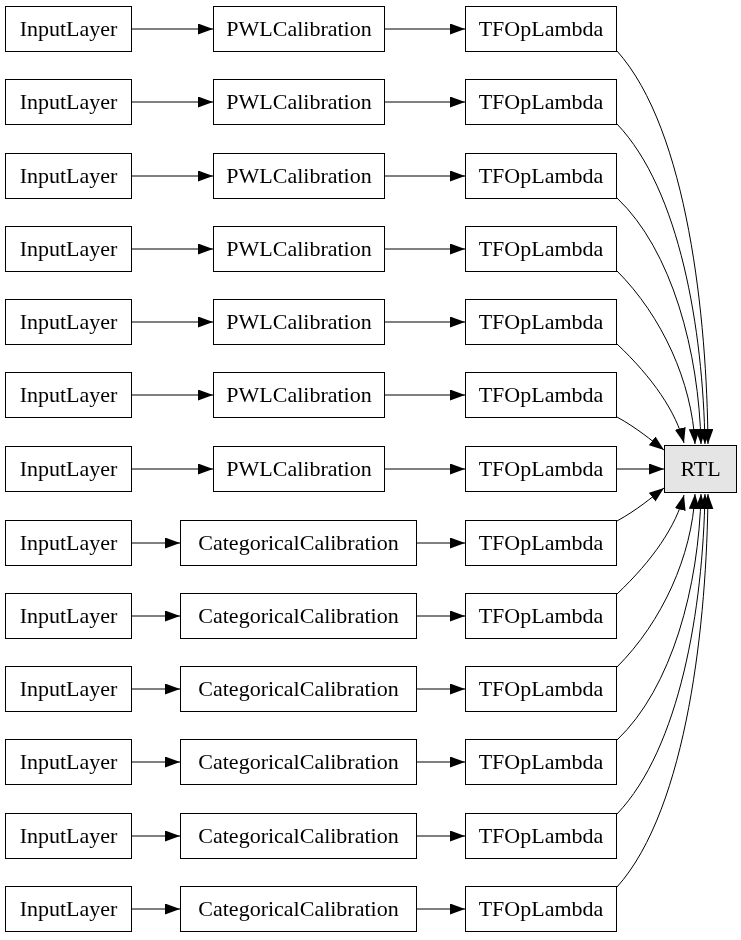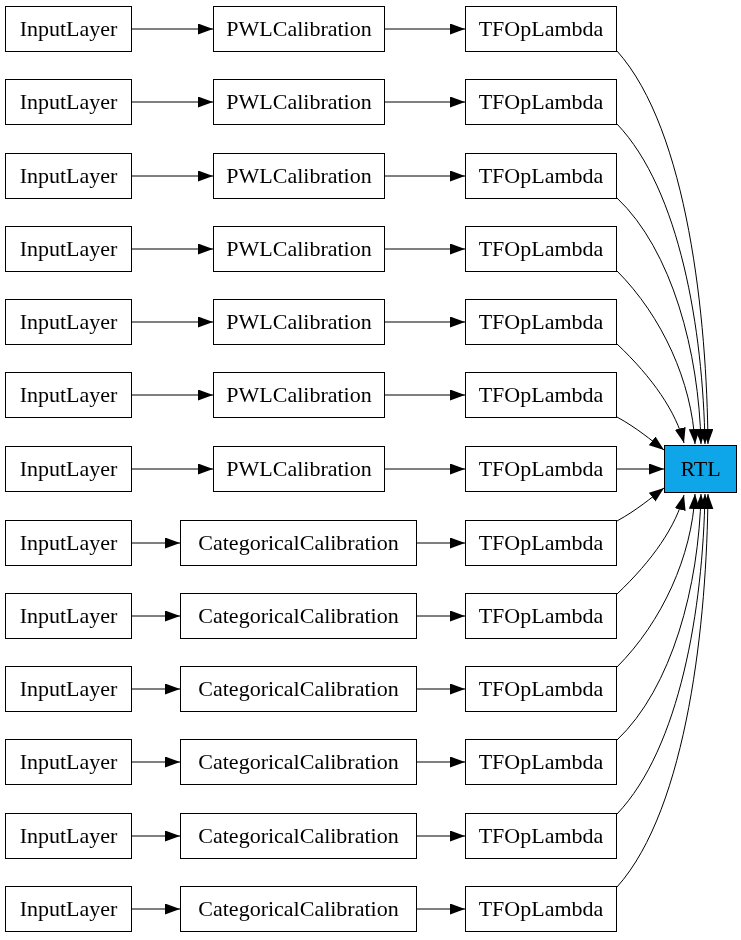--- a/index.html
+++ b/index.html
@@ -206,16 +206,16 @@
         <span>InputLayer</span>
       </div>
       <div class="node" style="left: 180px; top: 886px; width: 237px; height: 46px; border-color: rgb(0, 0, 0); background: rgb(255, 255, 255); color: rgb(0, 0, 0);">
         <span>CategoricalCalibration</span>
       </div>
       <div class="node" style="left: 465px; top: 886px; width: 152px; height: 46px; border-color: rgb(0, 0, 0); background: rgb(255, 255, 255); color: rgb(0, 0, 0);">
         <span>TFOpLambda</span>
       </div>
     </div>
 
-  <div class="node" id="rtl-node" style="left: 664px; top: 445px; width: 73px; height: 48px; border-color: rgb(0, 0, 0); background: #0ea5e9; color: rgb(0, 0, 0);">
+  <div class="node" id="rtl-node" style="left: 664px; top: 445px; width: 73px; height: 48px; border-color: rgb(0, 0, 0); background: #e5e5e5; color: rgb(0, 0, 0);">
     <span>RTL</span>
   </div>
 </div>
 
 </body></html>

